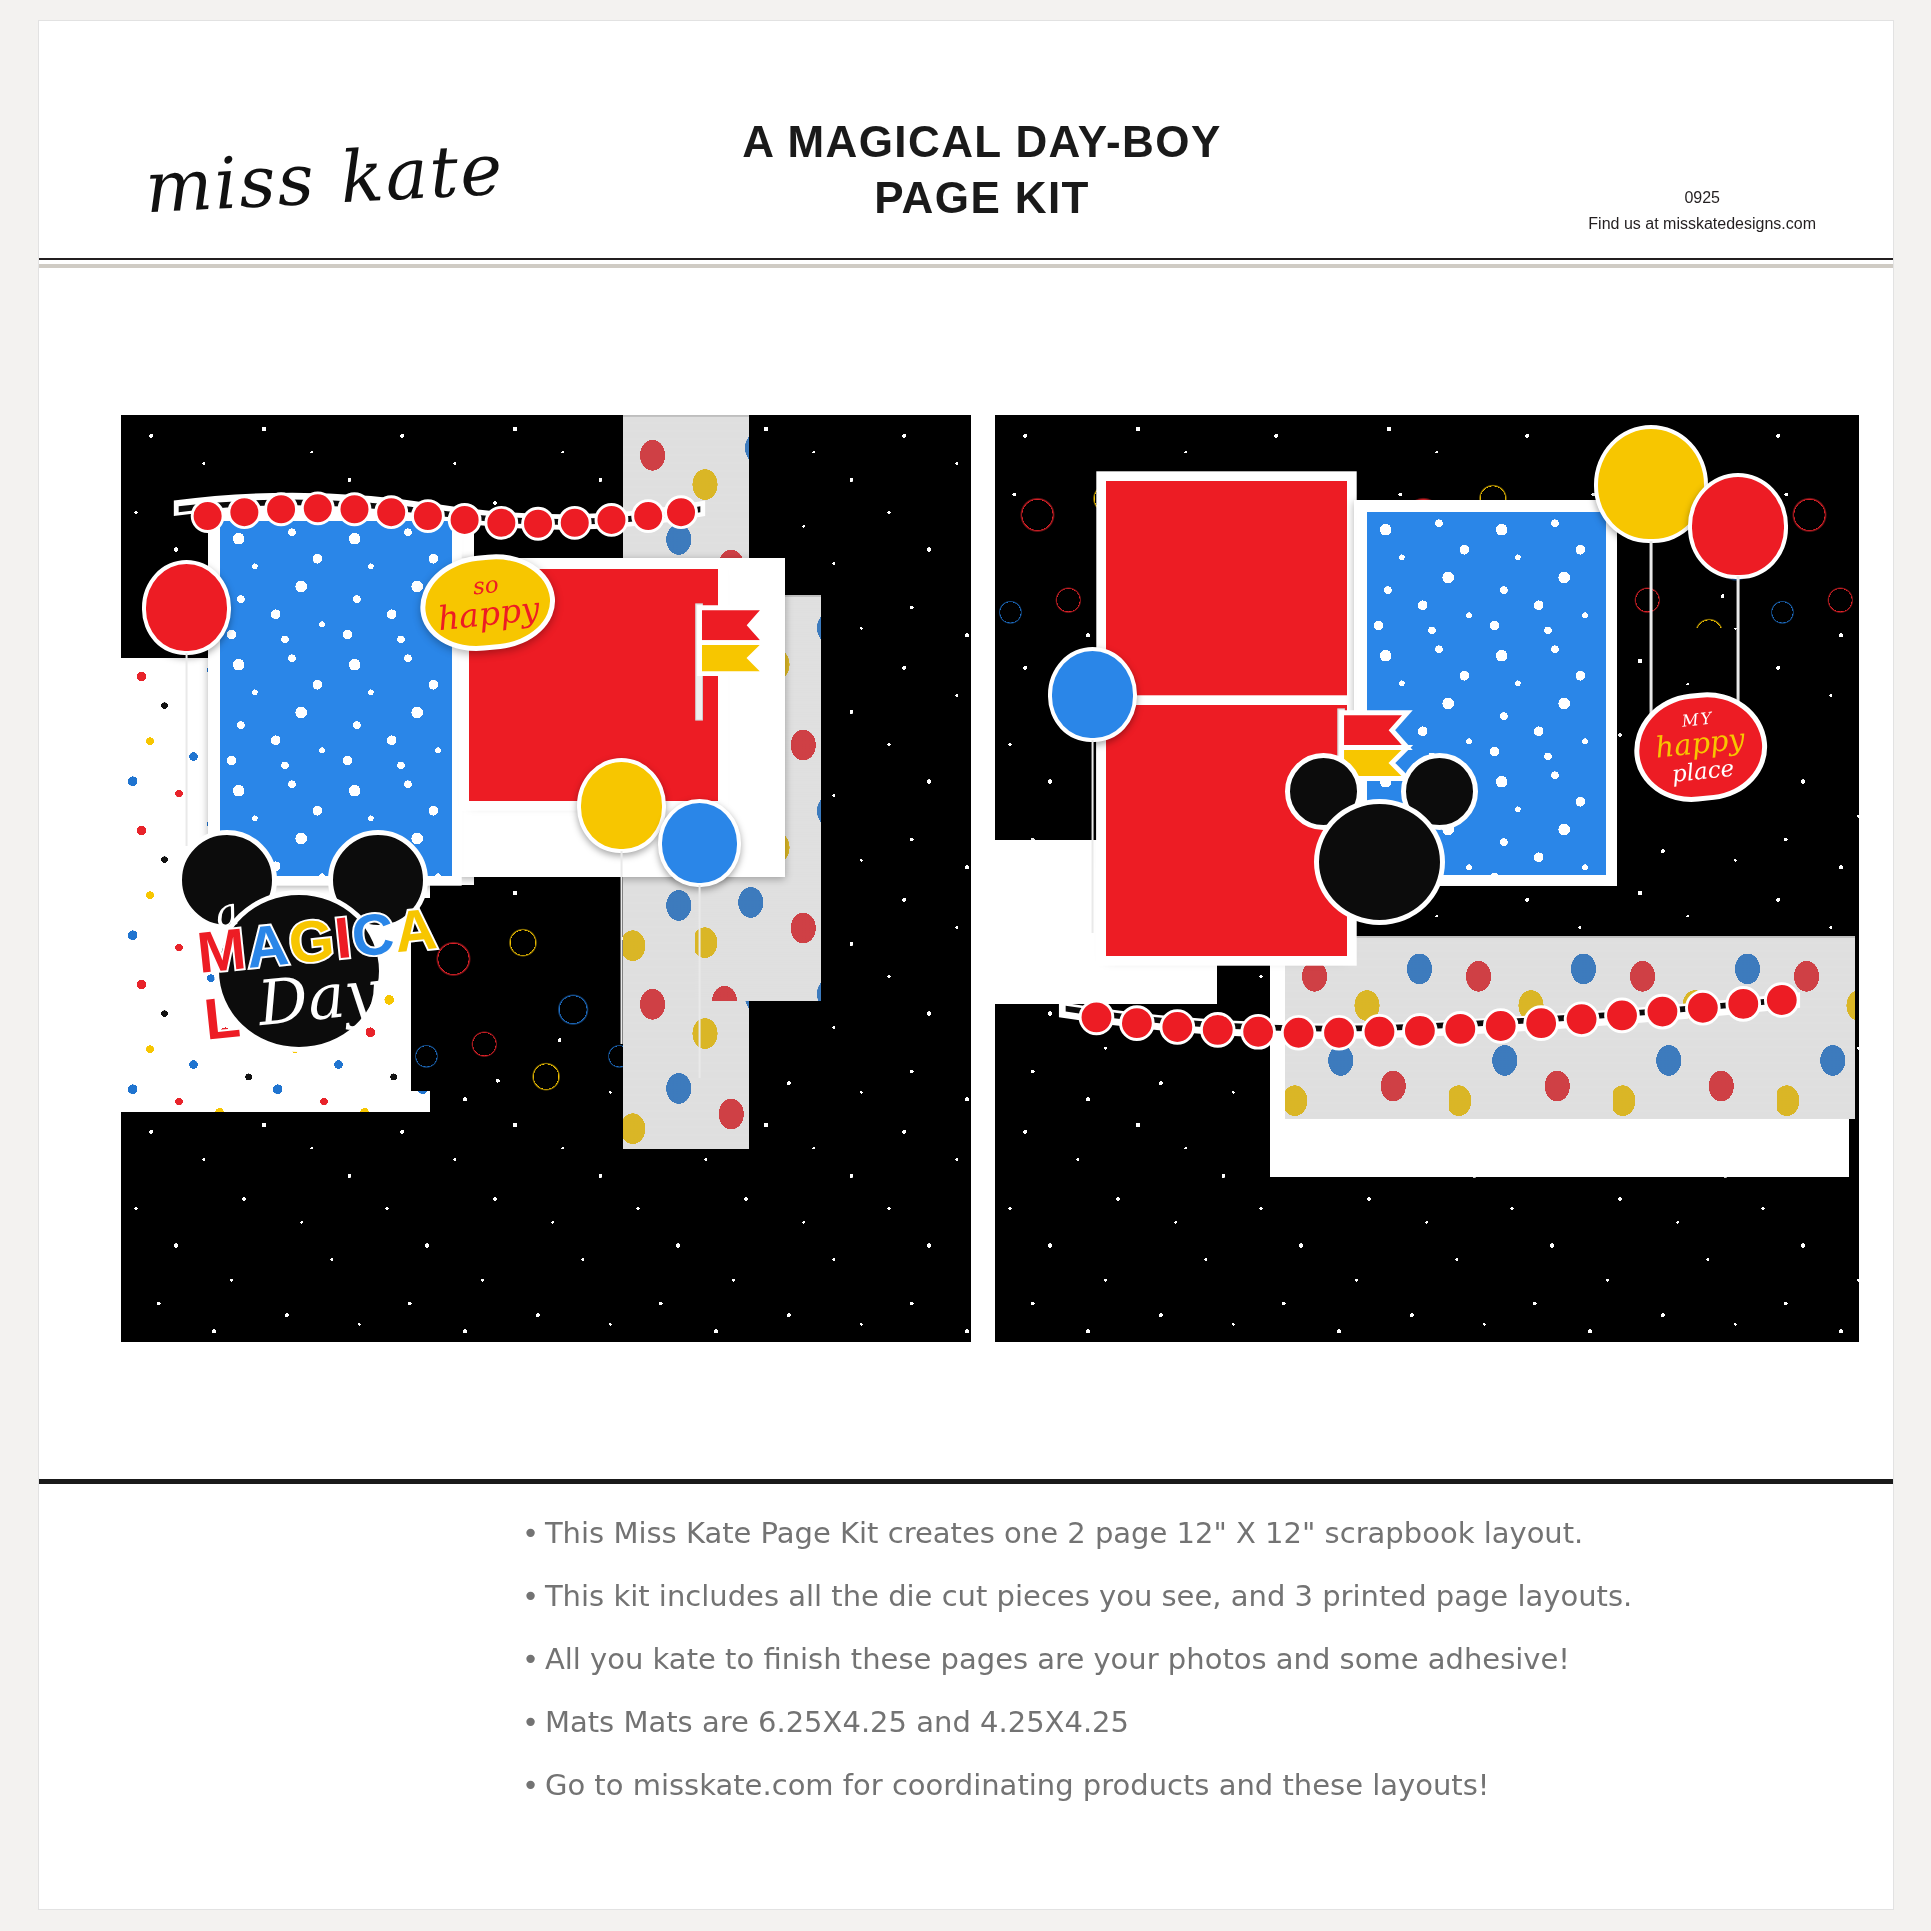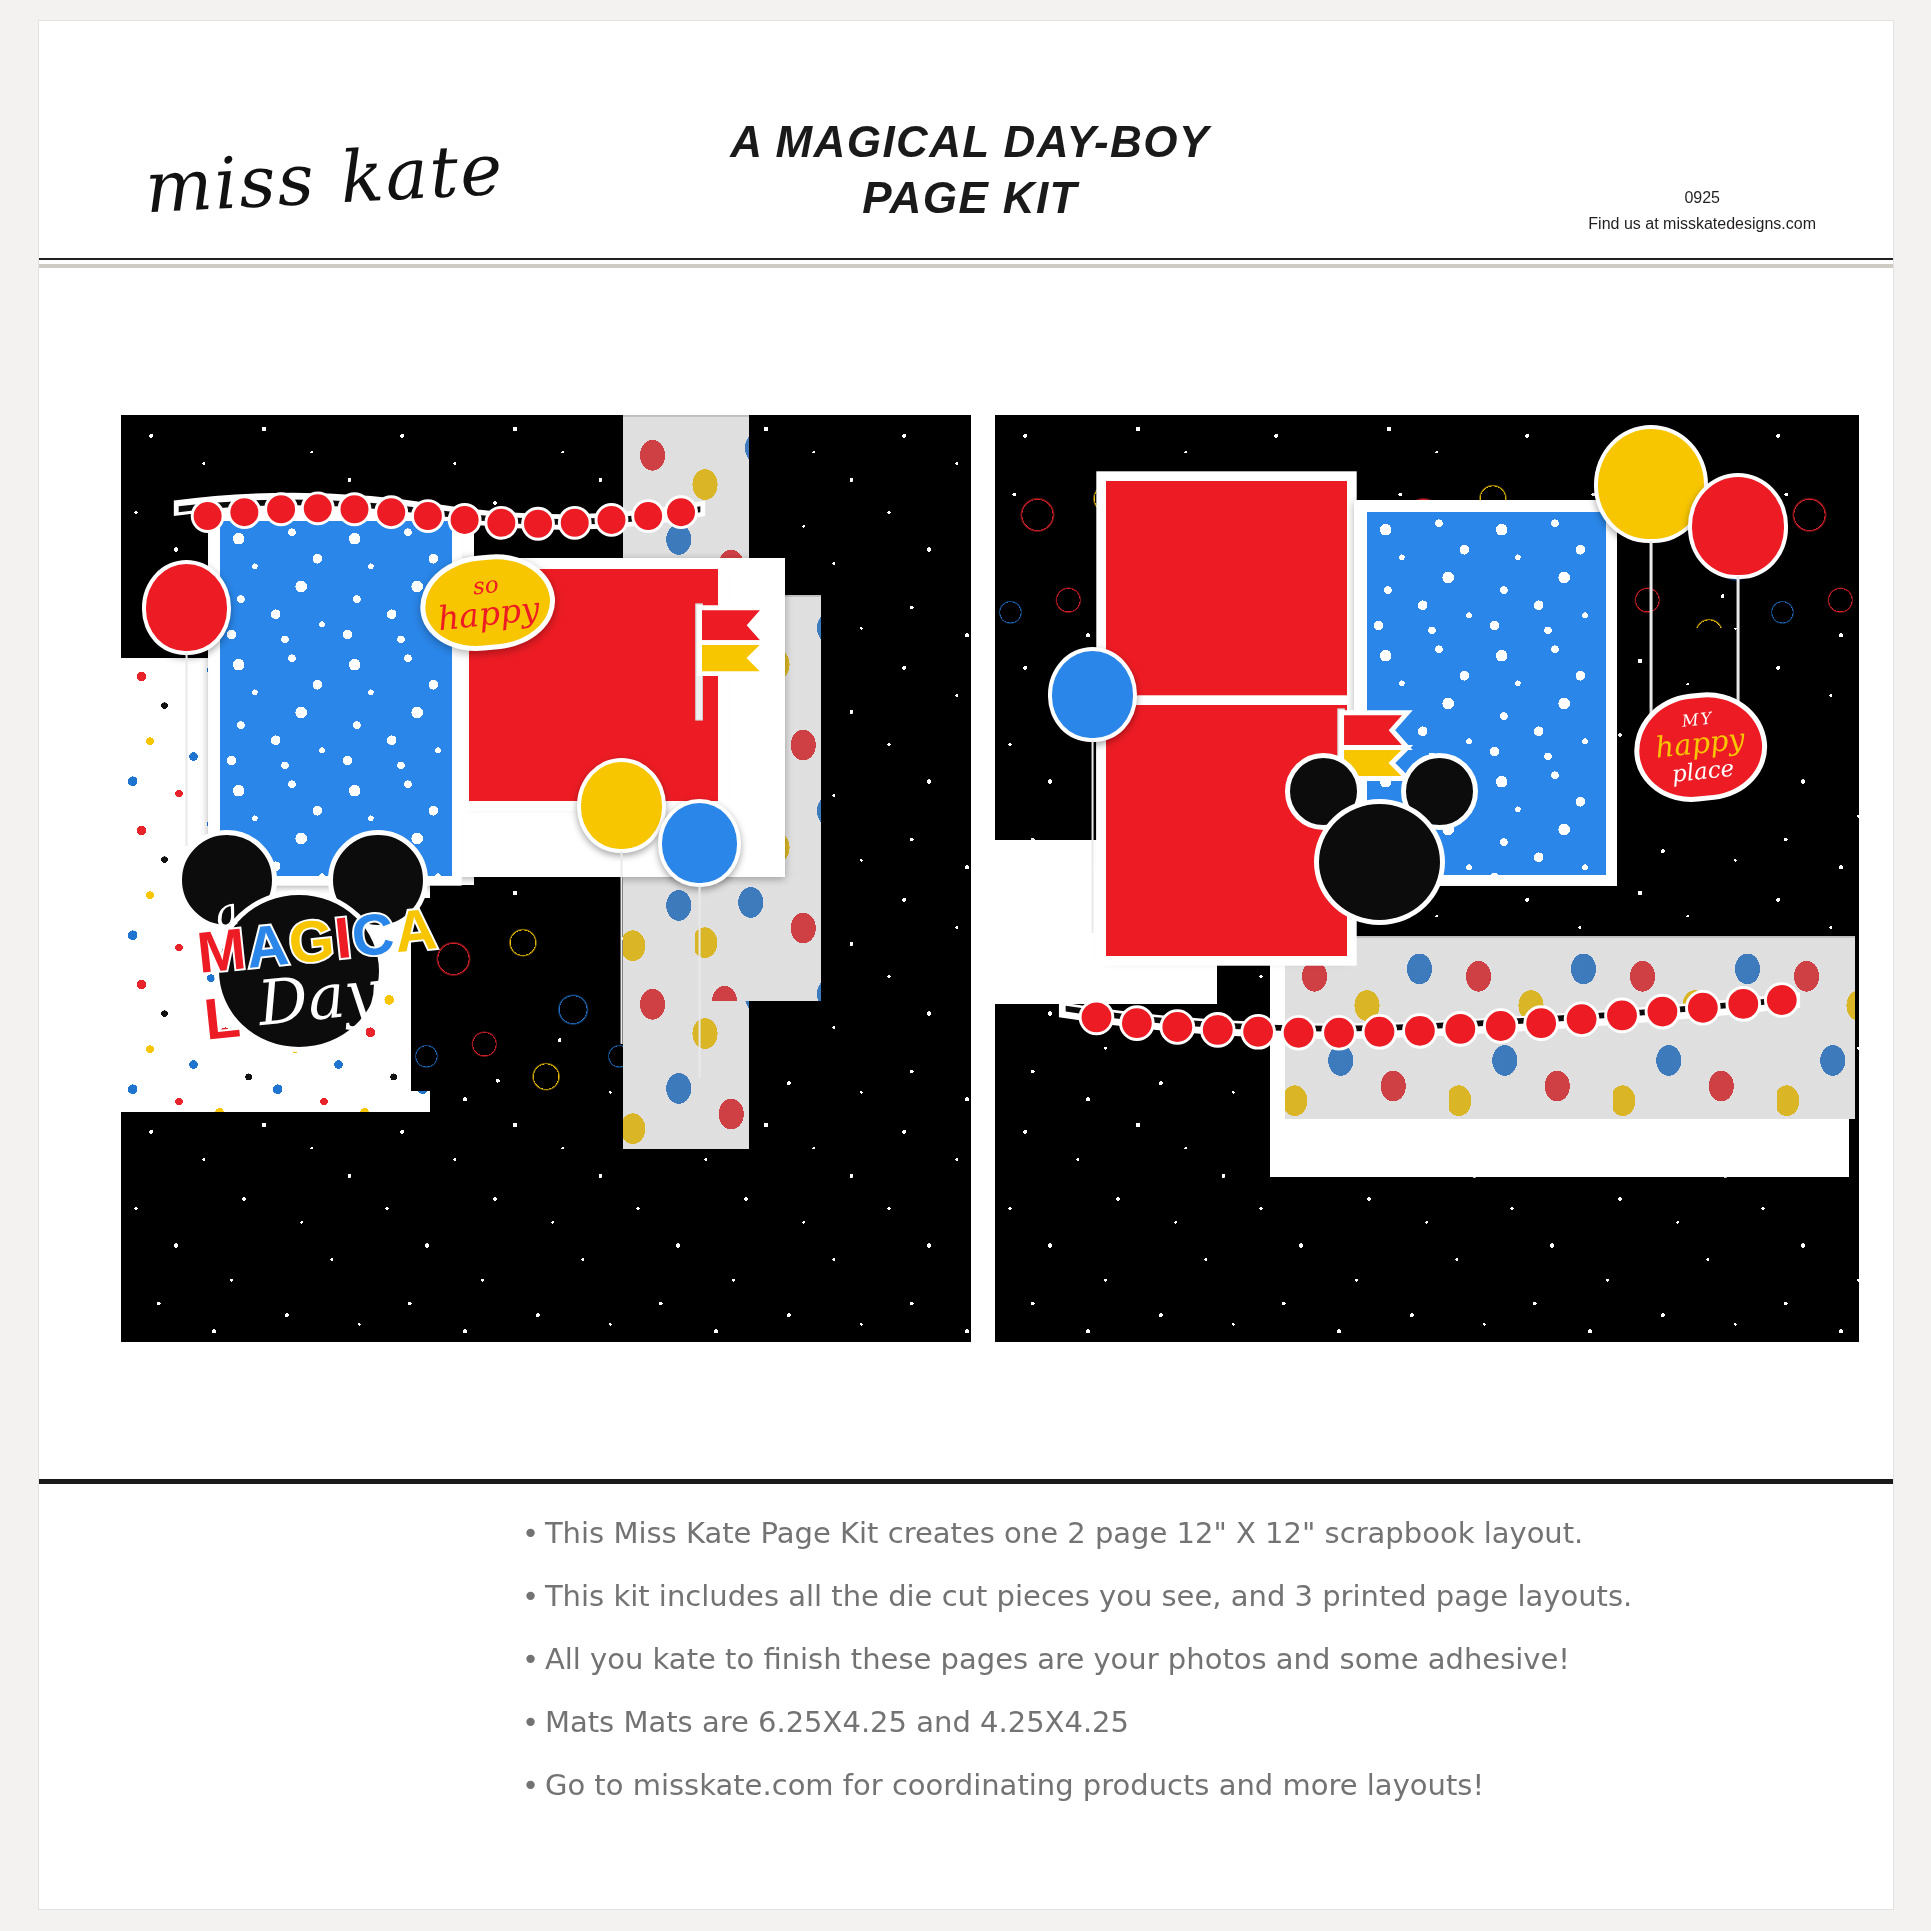--- a/index.html
+++ b/index.html
@@ -28,28 +28,27 @@
     font-family:"DejaVu Serif", serif;
     font-style:italic;
     font-size:71px;
     color:#111;
     letter-spacing:1.9px;
     transform:rotate(-3deg);
     white-space:nowrap;
   }
   .brand .k{margin-left:25px;}
   .kit-title{
-    position:absolute;left:4px;top:93px;width:100%;
+    position:absolute;left:16px;top:93px;width:100%;
     text-align:center;
     font-size:44px;
     font-weight:bold;
     letter-spacing:1.4px;
     color:#1a1a1a;
     line-height:1.28;
-    font-style:italic;
   }
   .kit-title .l2{display:block;}
   .meta{
     position:absolute;right:77px;top:164px;
     text-align:right;
     color:#231f20;
     font-size:16px;
     line-height:1.6;
   }
   .meta .sku{display:block;text-align:center;}
@@ -434,17 +433,17 @@
     </div>
   </div>
 
   <div class="footer-rule"></div>
   <div class="footer">
     <ul>
       <li>This Miss Kate Page Kit creates one 2 page 12" X 12" scrapbook layout.</li>
       <li>This kit includes all the die cut pieces you see, and 3 printed page layouts.</li>
       <li>All you kate to finish these pages are your photos and some adhesive!</li>
       <li>Mats Mats are 6.25X4.25 and 4.25X4.25</li>
-      <li>Go to misskate.com for coordinating products and more layouts!</li>
+      <li>Go to misskate.com for coordinating products and these layouts!</li>
     </ul>
   </div>
 </div>
 
 
 </body></html>

